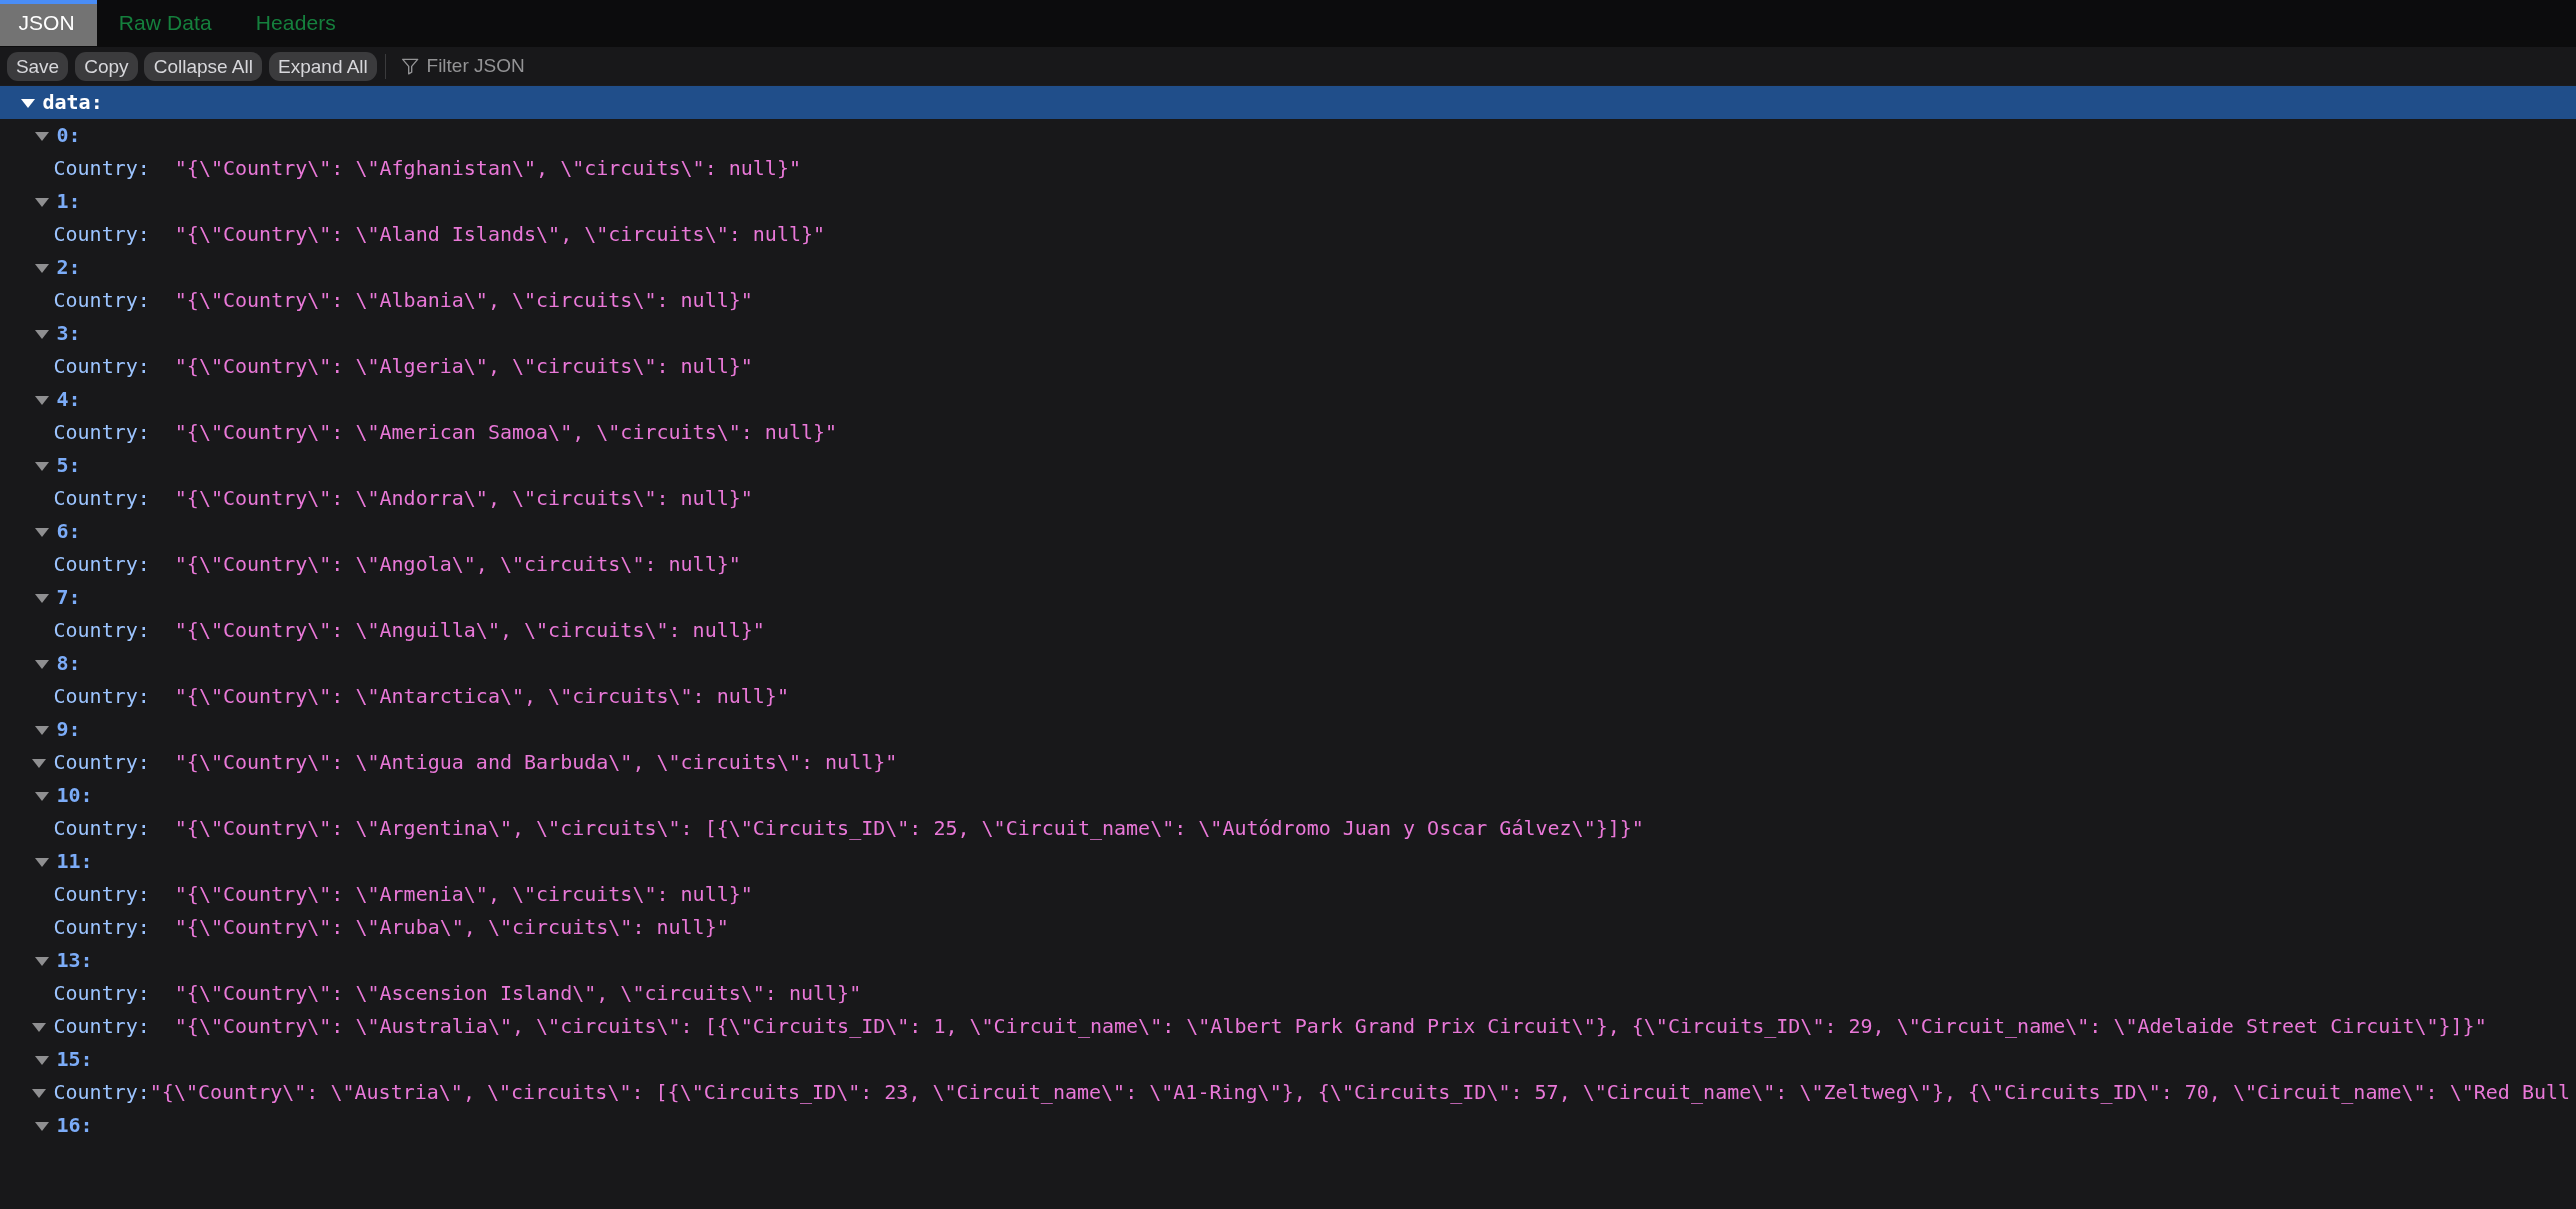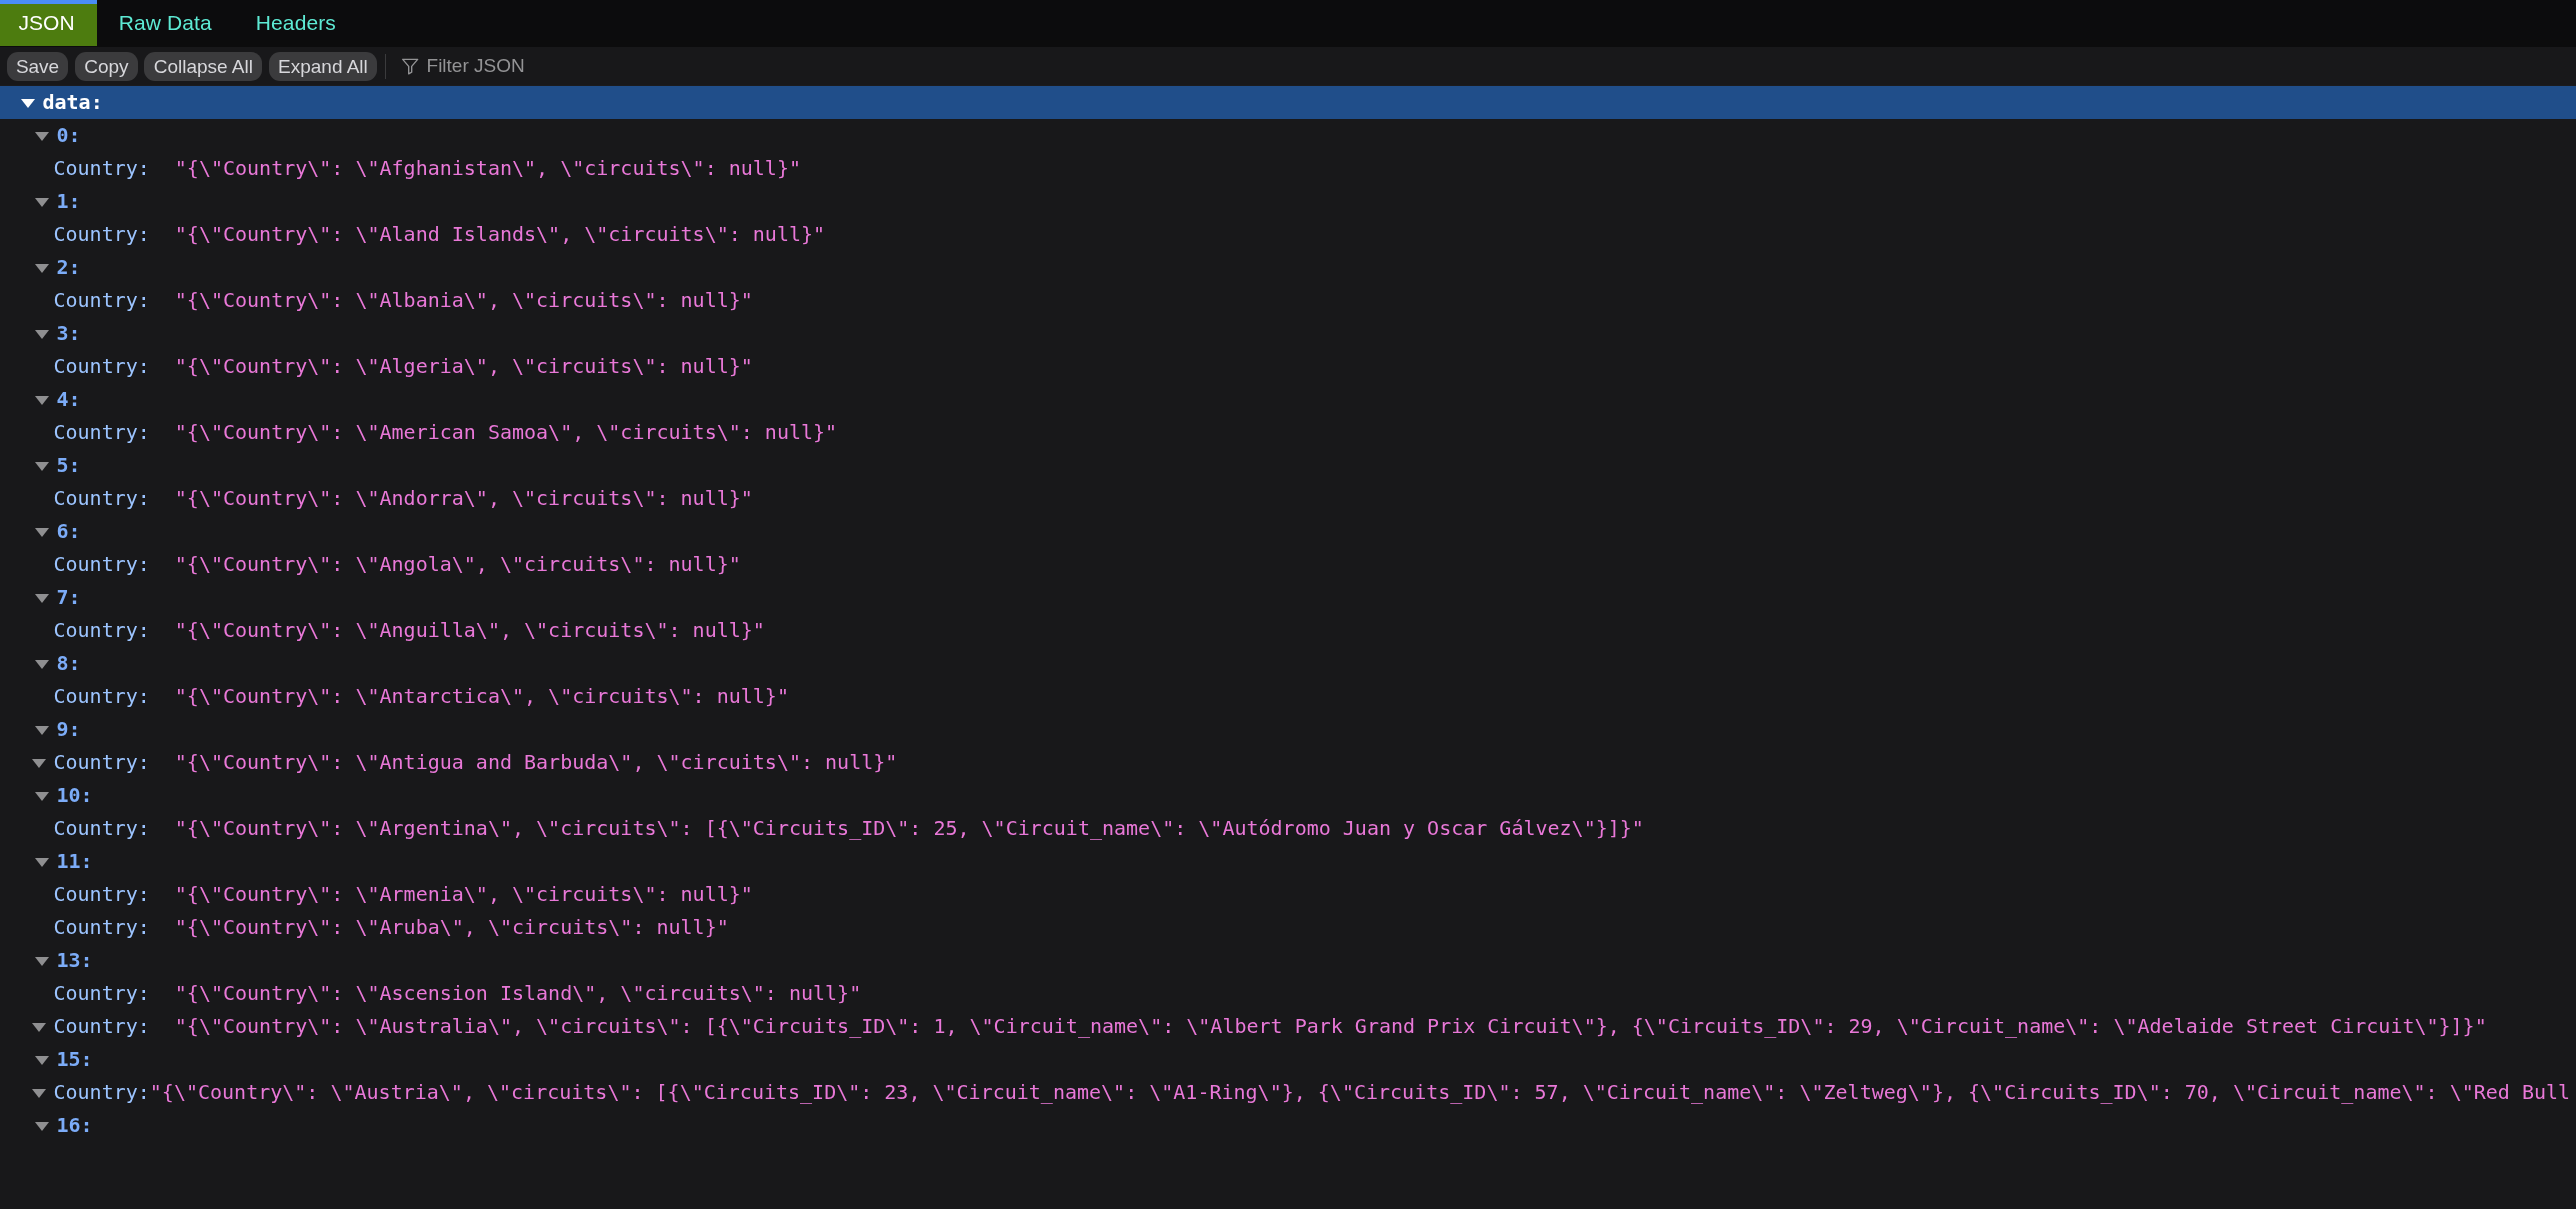--- a/index.html
+++ b/index.html
@@ -26,30 +26,30 @@
     border-bottom: 0.8px solid #0c0c0d;
     flex-shrink: 0;
   }
 
   .tab {
     position: relative;
     display: flex;
     align-items: center;
     padding: 0 22px;
     font-size: 21px;
-    color: #5eead4;
+    color: #15803d;
     cursor: default;
     letter-spacing: 0.1px;
     background: transparent;
   }
   .tab:first-child { padding-left: 18.4px; }
 
   .tab.active {
     color: #ffffff;
-    background: #4d7c0f;
+    background: #737373;
   }
   .tab.active::before {
     content: "";
     position: absolute;
     left: 0; right: 0; top: 0;
     height: 4.2px;
     background: #4a8df6;
   }
 
   

